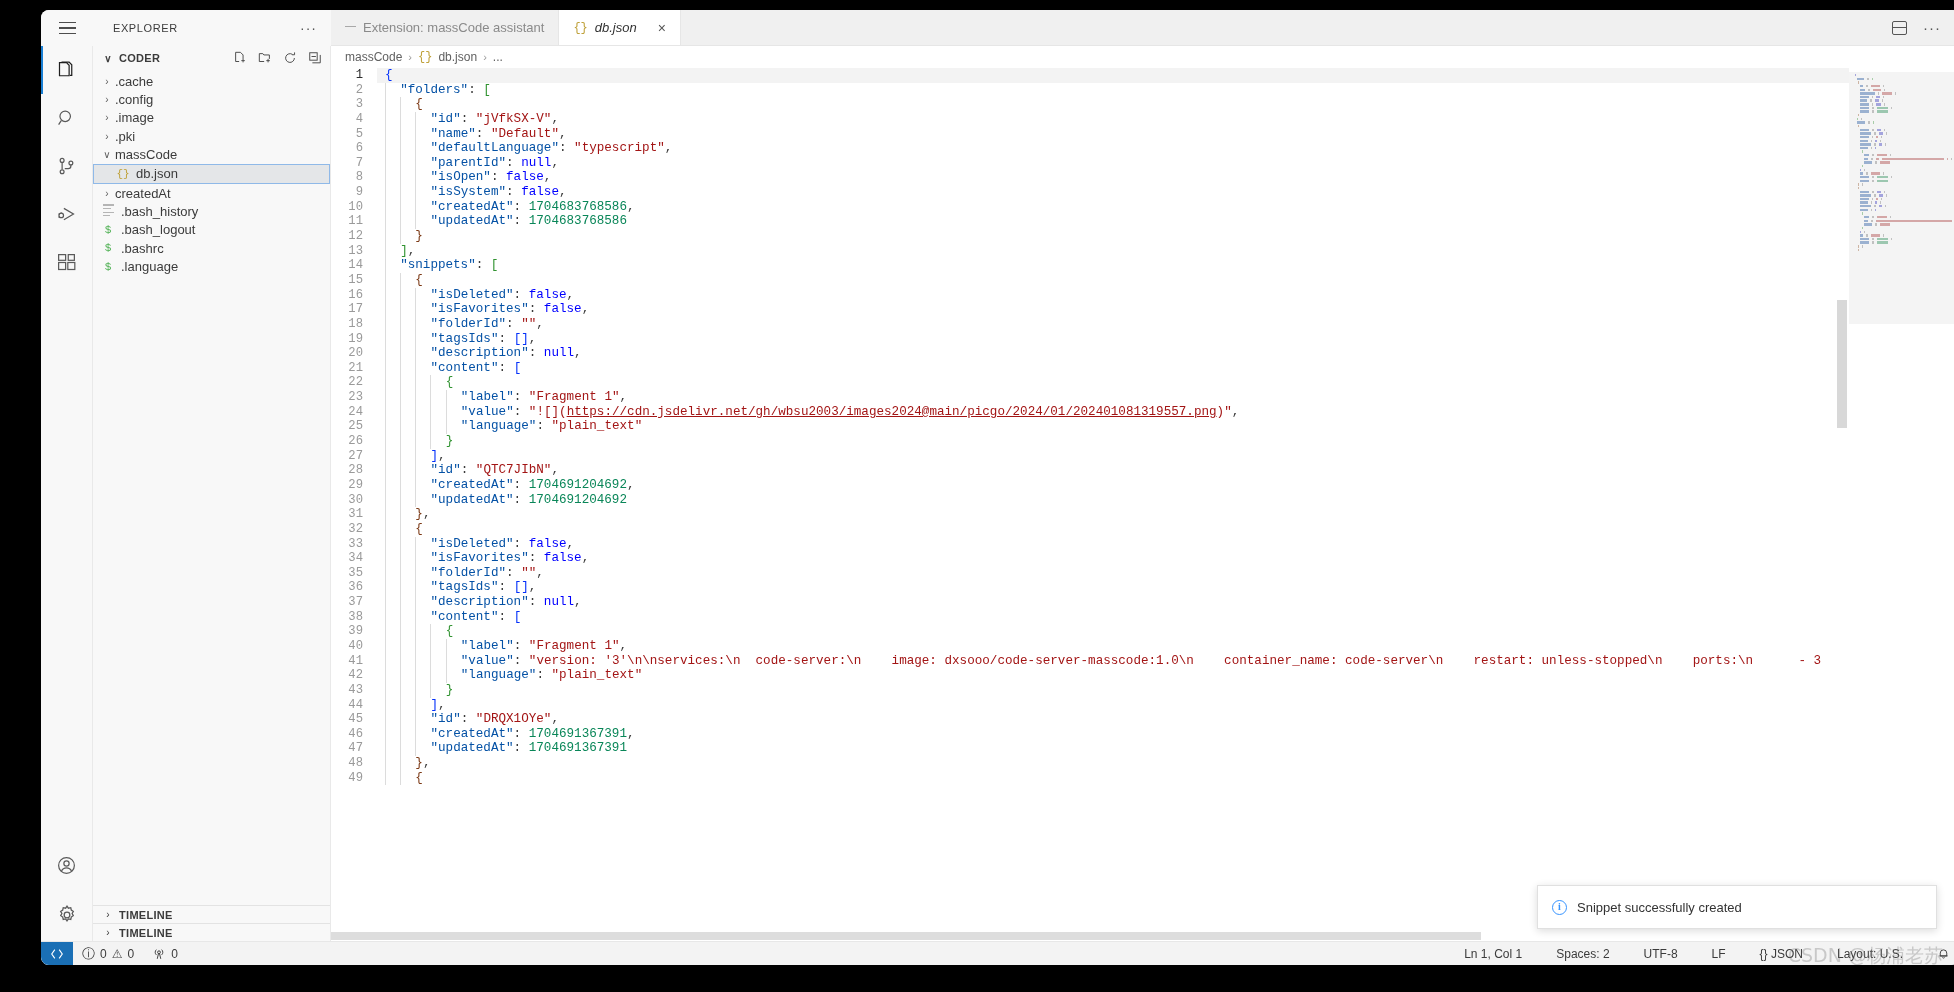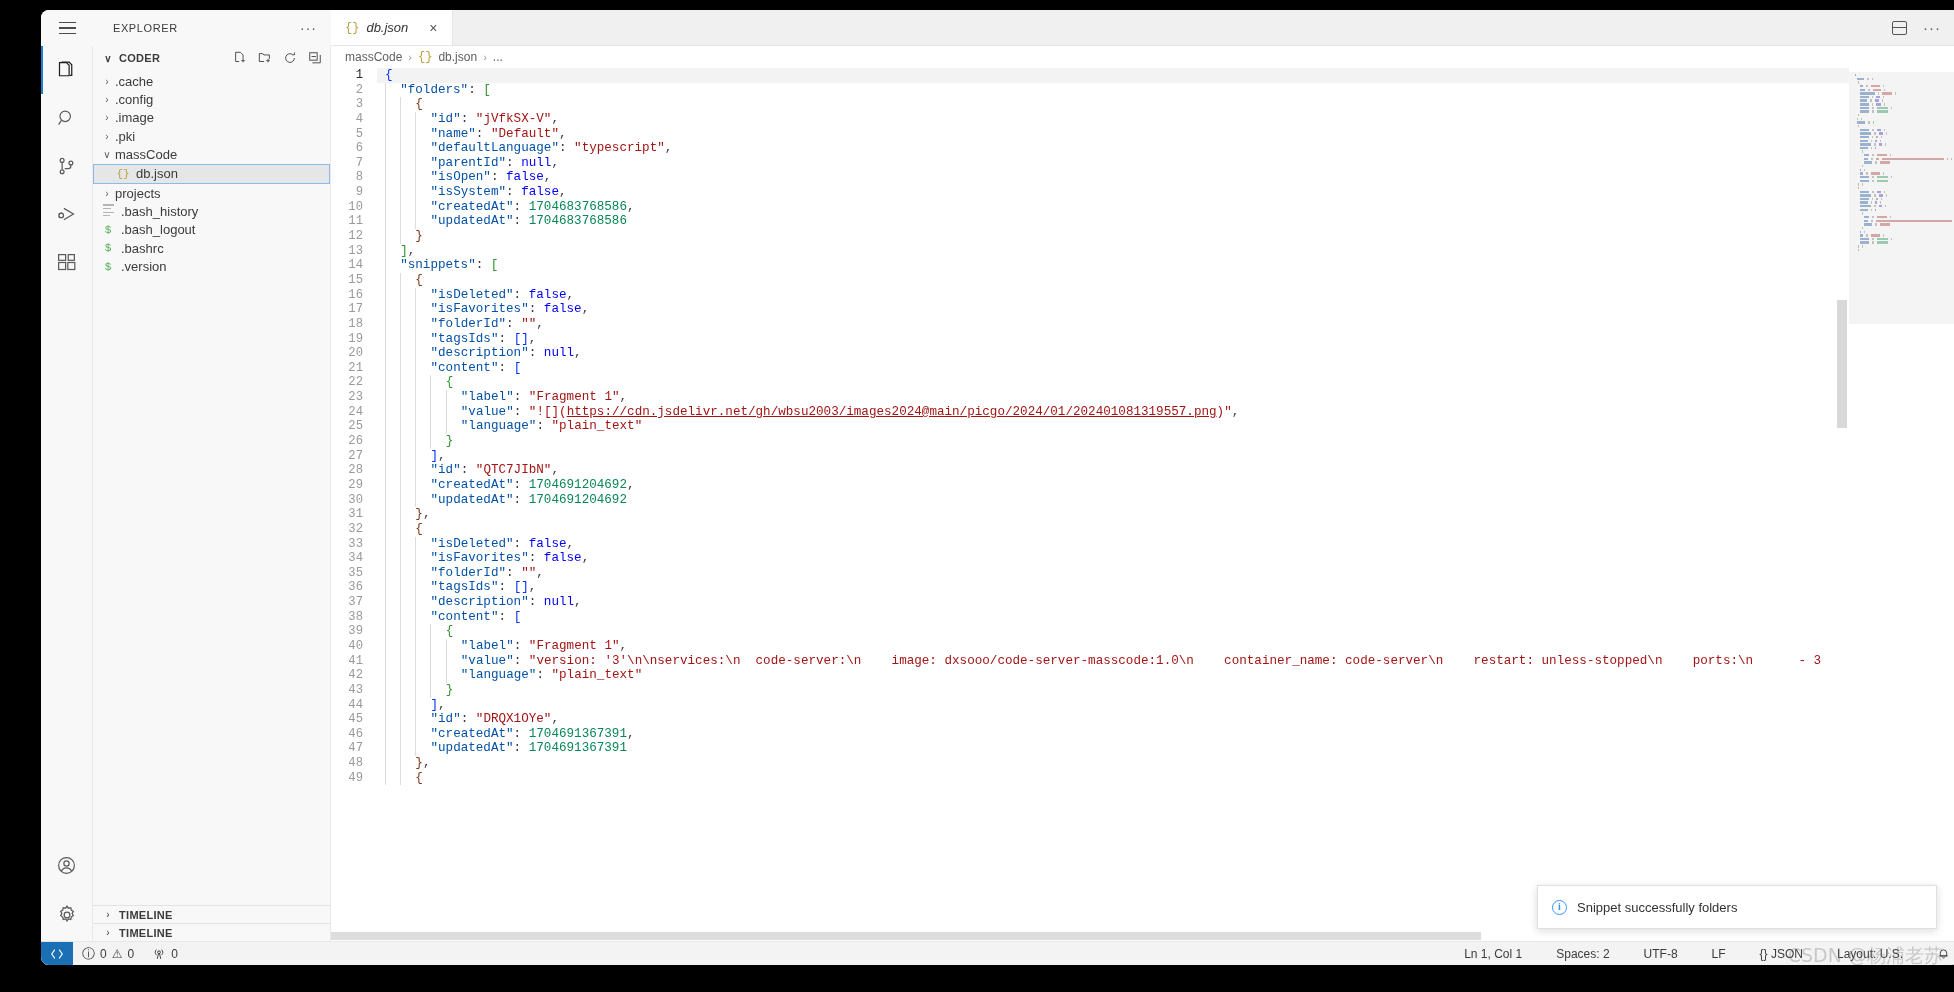--- a/index.html
+++ b/index.html
@@ -260,20 +260,29 @@
           <i></i>
           <i></i>
         </div>
     </div>
     <div class="explorer-title-cell">
       <span class="explorer-title">EXPLORER</span>
       <span class="dots-btn">···</span>
     </div>
 
     <div class="tabs-area">
+      <div class="tab">
+        <span class="ticon lines-icon">
+            <i></i>
+            <i></i>
+            <i></i>
+            <i></i>
+          </span>
+        <span class="tlabel">Extension: massCode assistant</span>
+      </div>
       <div class="tab active">
         <span class="ticon json-brace">{}</span>
         <span class="tlabel">db.json</span>
         <span class="tclose">×</span>
       </div>
       <div class="tabs-spacer"></div>
       <div class="editor-actions">
         <span class="icon-split"></span>
         <span class="icon-ellipsis">···</span>
       </div>
@@ -413,21 +422,21 @@
           <span>massCode</span>
         </div>
 
         <div class="row selected" style="padding-left:20px">
           <span class="fico json-brace">{}</span>
           <span style="padding-left:4px">db.json</span>
         </div>
 
         <div class="row" style="padding-left:6px">
           <span class="chev">›</span>
-          <span>projects</span>
+          <span>createdAt</span>
         </div>
 
         <div class="row" style="padding-left:6px">
           <span class="fico">
             <span class="lines-icon" style="display:inline-block;vertical-align:middle">
               <i style="background:#b5b5b5"></i><i style="background:#b5b5b5"></i><i style="background:#b5b5b5"></i><i style="background:#b5b5b5"></i>
             </span>
           </span>
           <span style="padding-left:4px">.bash_history</span>
         </div>
@@ -437,21 +446,21 @@
           <span style="padding-left:4px">.bash_logout</span>
         </div>
 
         <div class="row" style="padding-left:6px">
           <span class="fico dollar">$</span>
           <span style="padding-left:4px">.bashrc</span>
         </div>
 
         <div class="row" style="padding-left:6px">
           <span class="fico dollar">$</span>
-          <span style="padding-left:4px">.version</span>
+          <span style="padding-left:4px">.language</span>
         </div>
       </div>
 
       <div class="panel-collapsed">
         <span class="chev">›</span>
         <span>TIMELINE</span>
       </div>
       <div class="panel-collapsed">
         <span class="chev">›</span>
         <span>TIMELINE</span>
@@ -728,21 +737,21 @@
                 <span style="display: inline-block; height: 2.4px; width: 1px; background: rgb(192, 160, 138); opacity: 0.75; margin-right: 1px;"></span>
               </div>
             </div>
         </div>
       </div>
     </div>
   </div>
 
   <div class="toast">
     <span class="info-ico">i</span>
-    <span>Snippet successfully folders</span>
+    <span>Snippet successfully created</span>
   </div>
 
   <div class="statusbar">
     <div class="remote-badge">
       <span>
         <svg width="14" height="14" viewBox="0 0 16 16" fill="none" stroke="#ffffff" stroke-width="1.3">
           <path d="M5.5 3 L2 8 L5.5 13"></path>
             <path d="M10.5 3 L14 8 L10.5 13"></path>
         </svg>
       </span>

